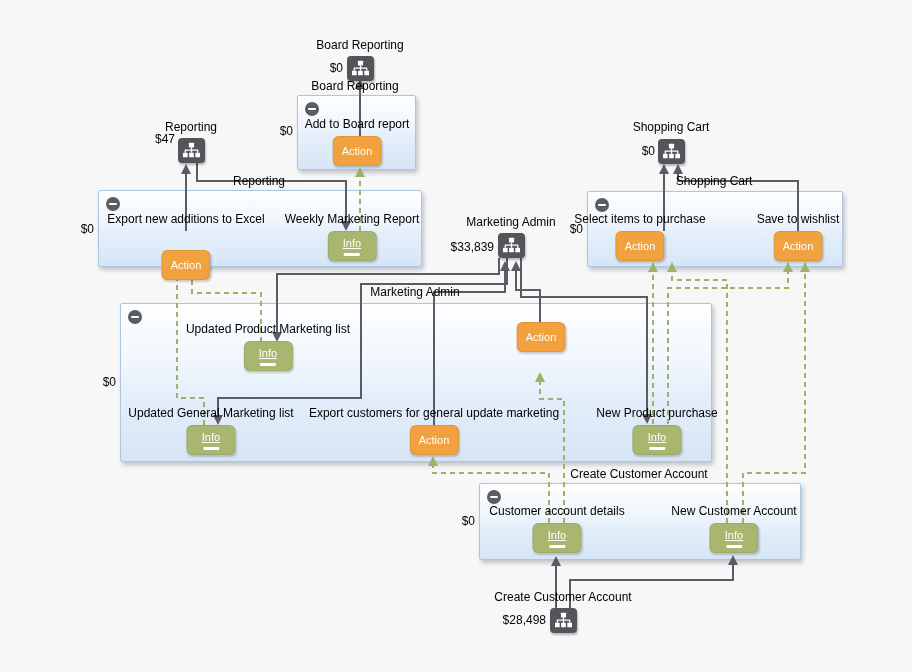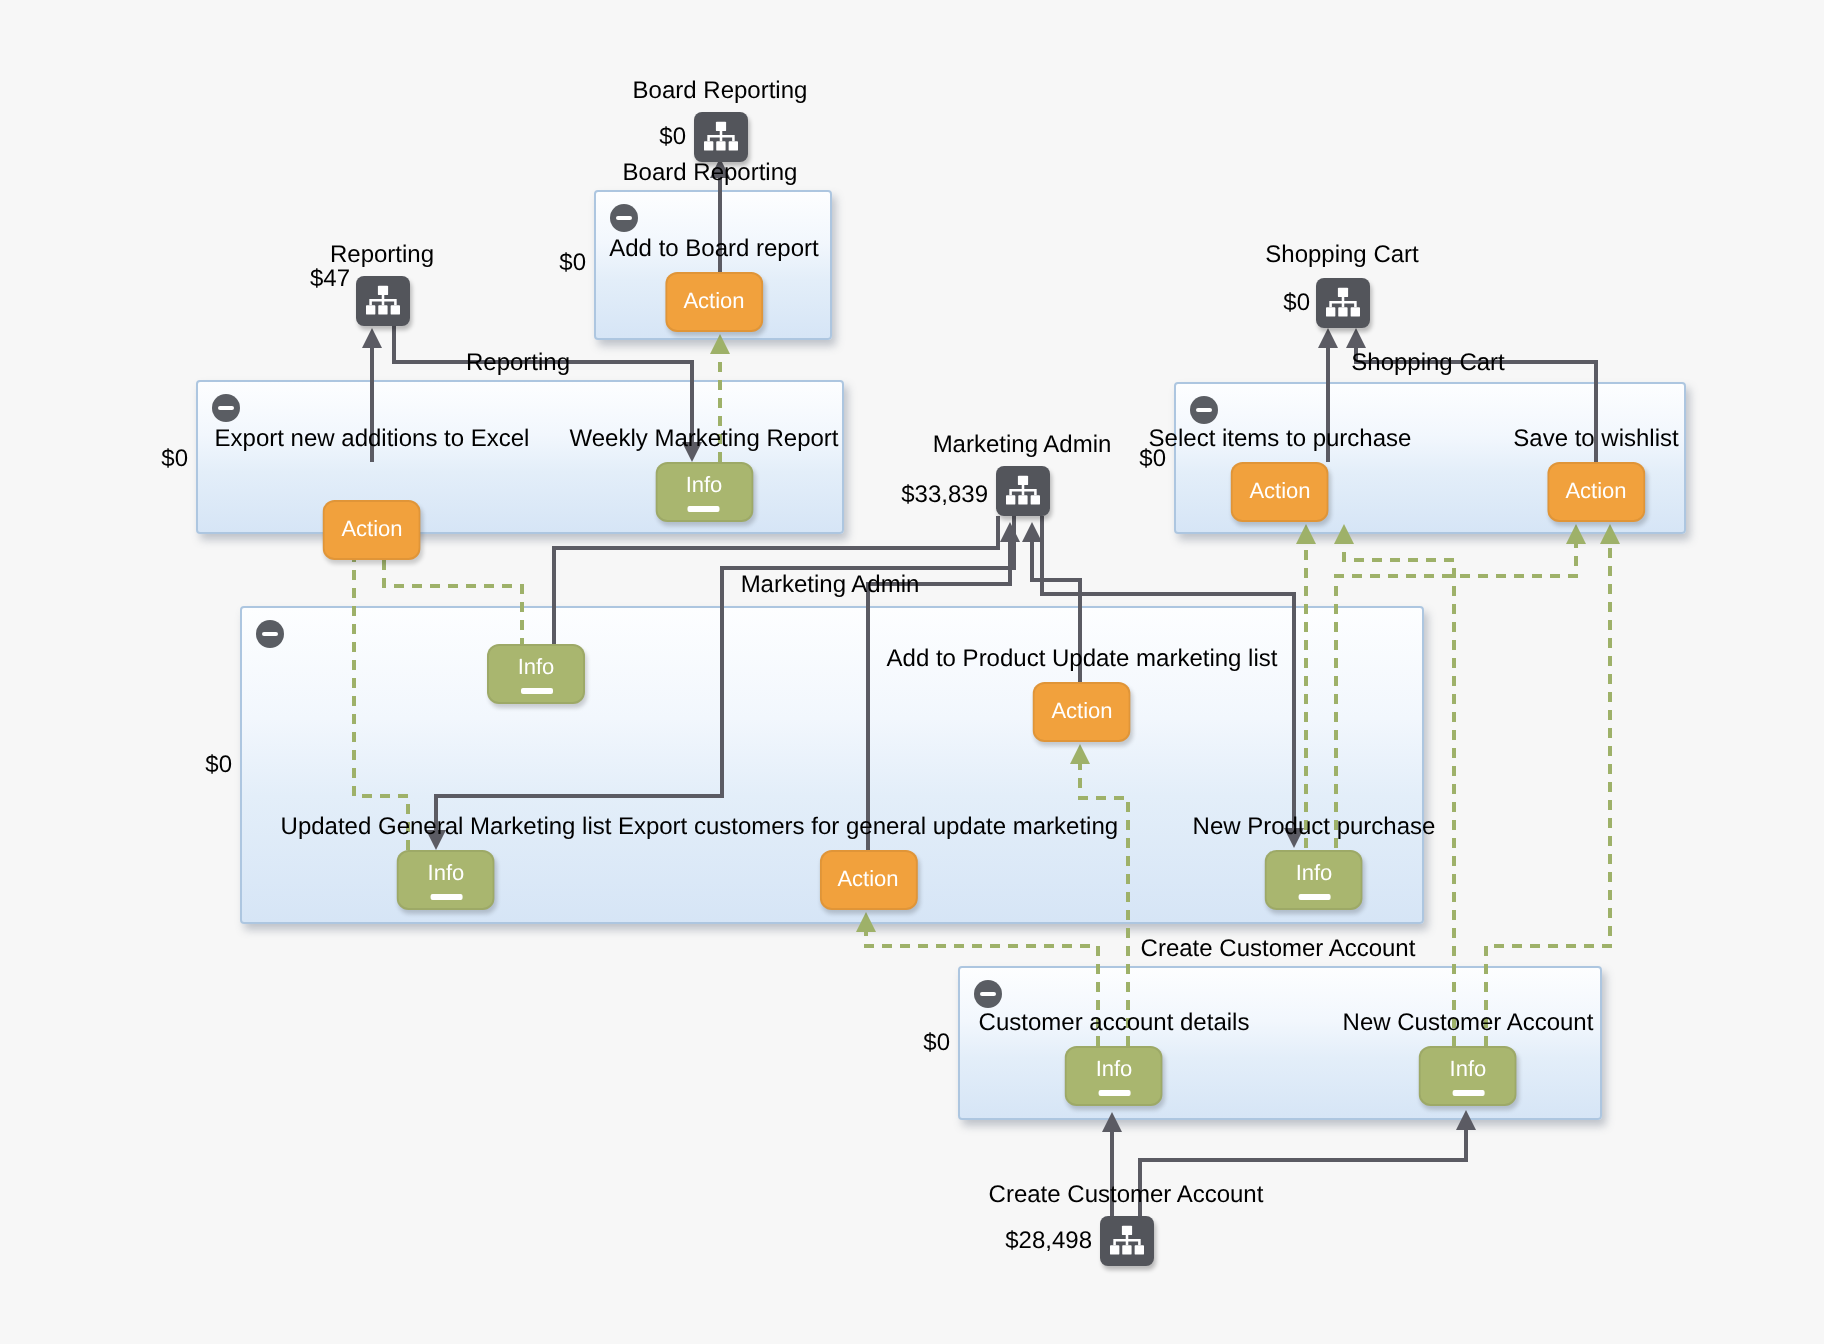--- a/index.html
+++ b/index.html
@@ -39,21 +39,21 @@
     display:flex;flex-direction:column;align-items:center;gap:4px;white-space:nowrap;
   }
   .node-label{font-size:12px;color:#000;line-height:15px;}
   .btn{
     width:49px;height:30px;border-radius:6px;display:flex;align-items:center;justify-content:center;
     font-size:11px;color:#fff;cursor:pointer;position:relative;
     box-shadow:1px 2px 2px rgba(0,0,0,0.18);border:1px solid rgba(0,0,0,0.07);
     box-sizing:border-box;
   }
   .btn.action{background:#f1a13d;}
-  .btn.info{background:#a9b66f;padding-bottom:6px;}
+  .btn.info{background:#a9b66f;padding-bottom:6px;text-decoration:underline;}
   .btn.info::after{
     content:"";position:absolute;bottom:4px;left:50%;transform:translateX(-50%);
     width:16px;height:3px;background:#fff;border-radius:1px;
   }
   
   .cat-icon{
     position:absolute;z-index:3;width:27px;height:25px;border-radius:4px;background:#53555b;
     display:flex;align-items:center;justify-content:center;cursor:pointer;
     box-shadow:1px 2px 2px rgba(0,0,0,0.25);
   }
@@ -149,27 +149,27 @@
   <div class="node" style="left:640px;top:212px;">
     <div class="node-label">Select items to purchase</div>
     <div class="btn action">Action</div>
   </div>
   <div class="node" style="left:798px;top:212px;">
     <div class="node-label">Save to wishlist</div>
     <div class="btn action">Action</div>
   </div>
 
   <div class="node" style="left:268px;top:322px;">
+    <div class="node-label">Updated Product Marketing list</div>
     <div class="btn info">Info</div>
   </div>
   <div class="node" style="left:541px;top:322px;">
-    <div class="node-label">Add to Product Update marketing list</div>
-    <div class="btn action">Action</div>
-  </div>
-  <div class="node" style="left:211px;top:406px;margin-left:12px;">
+    <div class="btn action">Action</div>
+  </div>
+  <div class="node" style="left:211px;top:406px;">
     <div class="node-label">Updated General Marketing list</div>
     <div class="btn info">Info</div>
   </div>
   <div class="node" style="left:434px;top:406px;">
     <div class="node-label">Export customers for general update marketing</div>
     <div class="btn action">Action</div>
   </div>
   <div class="node" style="left:657px;top:406px;">
     <div class="node-label">New Product purchase</div>
     <div class="btn info">Info</div>

